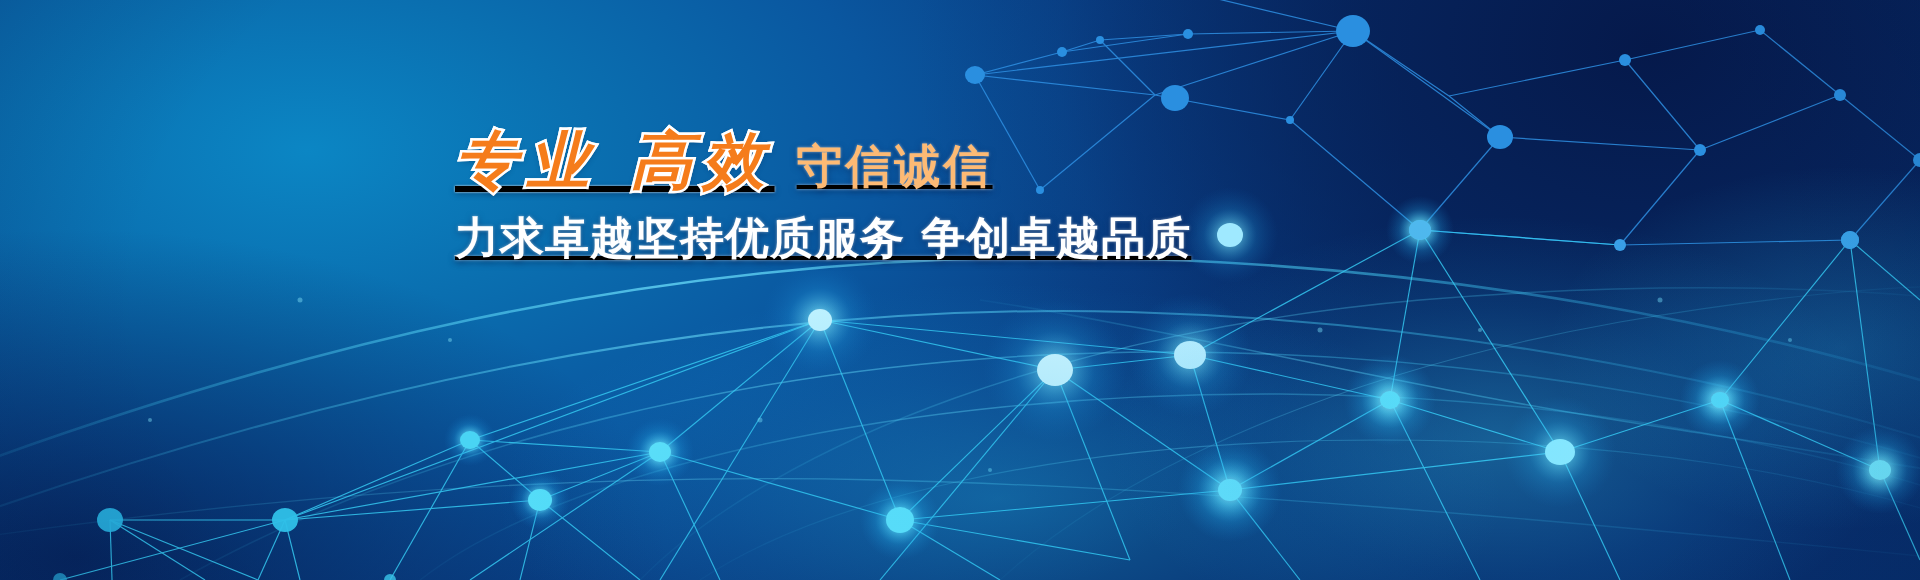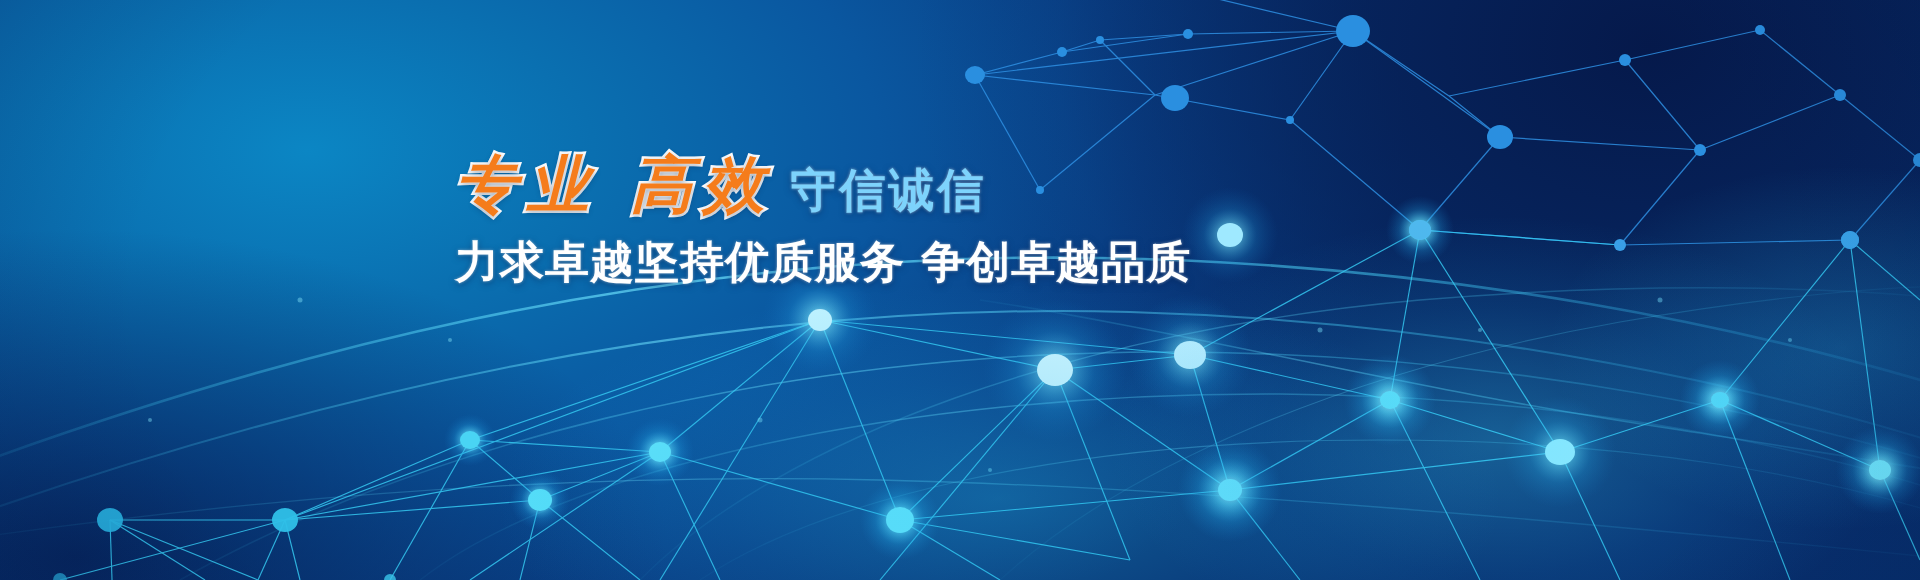--- a/index.html
+++ b/index.html
@@ -50,46 +50,47 @@
     position:absolute; inset:0;
     background:
       radial-gradient(ellipse 1500px 900px at 50% 50%, rgba(0,0,0,0) 55%, rgba(0,14,50,0.30) 100%);
   }
   
   svg.net { position:absolute; inset:0; width:1920px; height:580px; }
 
   
   .text-block {
     position:absolute;
-    left:455px; top:152px;
+    left:455px; top:128px;
     width:760px;
     z-index:40;
+    text-decoration:underline;
   }
   .headline { display:flex; align-items:baseline; white-space:nowrap; }
   .hl-orange {
     font-family:"DejaVu Sans", sans-serif;
     font-size:62px;
     font-weight:bold;
     font-style:italic;
     color:#F57C1B;
     letter-spacing:10px;
     line-height:1.05;
     -webkit-text-stroke:5px #ffffff;
     paint-order:stroke fill;
     text-shadow:
       0 0 2px rgba(255,255,255,0.9),
       0 2px 6px rgba(0,30,70,0.45);
   }
   .hl-white {
     font-family:"DejaVu Sans", sans-serif;
     font-size:46px;
     font-weight:bold;
-    color:#7dd3fc;
+    color:#fdba74;
     letter-spacing:3px;
-    margin-left:16px;
+    margin-left:22px;
     line-height:1.05;
     text-shadow:
       0 0 3px rgba(255,255,255,0.55),
       0 2px 7px rgba(0,30,80,0.55);
     text-align: right;
   }
   .subline {
     font-family:"DejaVu Sans", sans-serif;
     font-size:44px;
     font-weight:bold;

